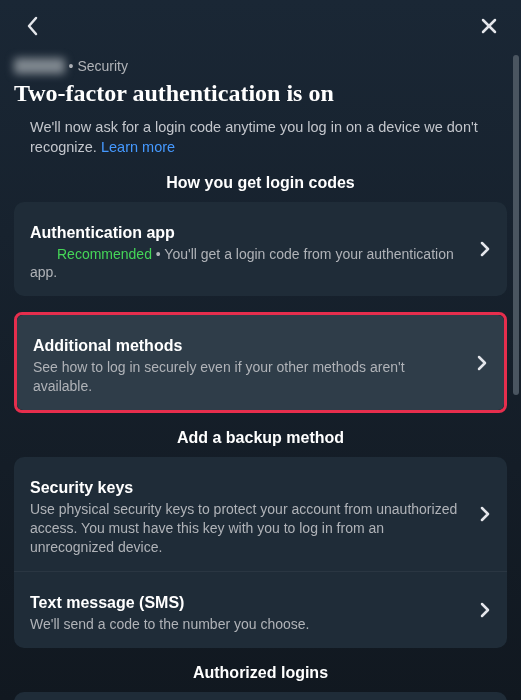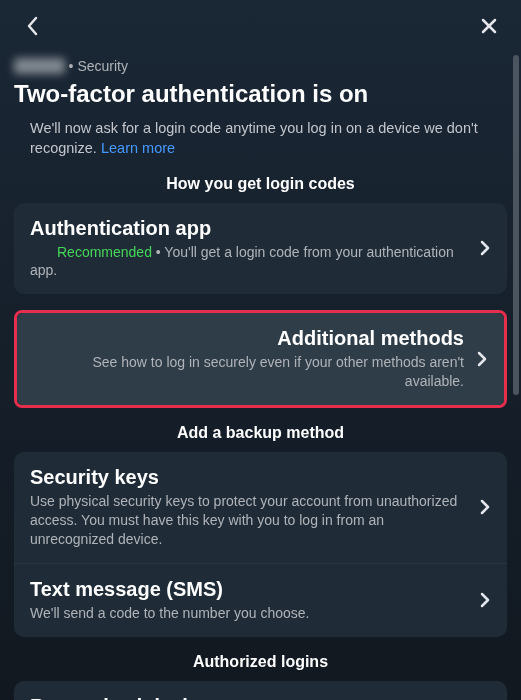--- a/index.html
+++ b/index.html
@@ -54,20 +54,21 @@
       background: #808890;
       color: transparent;
       border-radius: 3px;
       padding: 0 2px;
     }
     .page-title {
       font-size: 24px;
       font-weight: 700;
       color: #ffffff;
       margin-bottom: 10px;
+      font-family: Liberation Serif, serif;
     }
     .page-subtitle {
       font-size: 14.5px;
       color: #c3c6cc;
       line-height: 1.4;
       margin-bottom: 16px;
       margin-left: 16px;
     }
     .learn-more {
       color: #4599ff;
@@ -95,43 +96,43 @@
       cursor: pointer;
     }
     .card-item + .card-item {
       border-top: 1px solid rgba(255,255,255,0.05);
     }
     .card-text {
       flex: 1;
       padding-right: 12px;
     }
     .card-title {
-      font-size: 20px;
+      font-size: 16px;
       font-weight: 600;
       color: #ffffff;
       margin-bottom: 3px;
+      margin-top: 8px;
     }
     .card-desc {
       font-size: 14px;
       color: #b0b3b8;
       line-height: 1.35;
     }
     .recommended {
       color: #45d658;
       margin-left: 27px;
     }
     .chevron {
       flex-shrink: 0;
       color: #e4e6eb;
     }
     .highlighted-wrapper {
       border: 3px solid #e62e4d;
       border-radius: 8px;
       margin-bottom: 16px;
-      text-align: right;
     }
     .highlighted-wrapper .card-item {
       background: #2f3d49;
       border-radius: 6px;
     }
   </style>
 </head>
 <body>
 
 <div class="header-bar">

